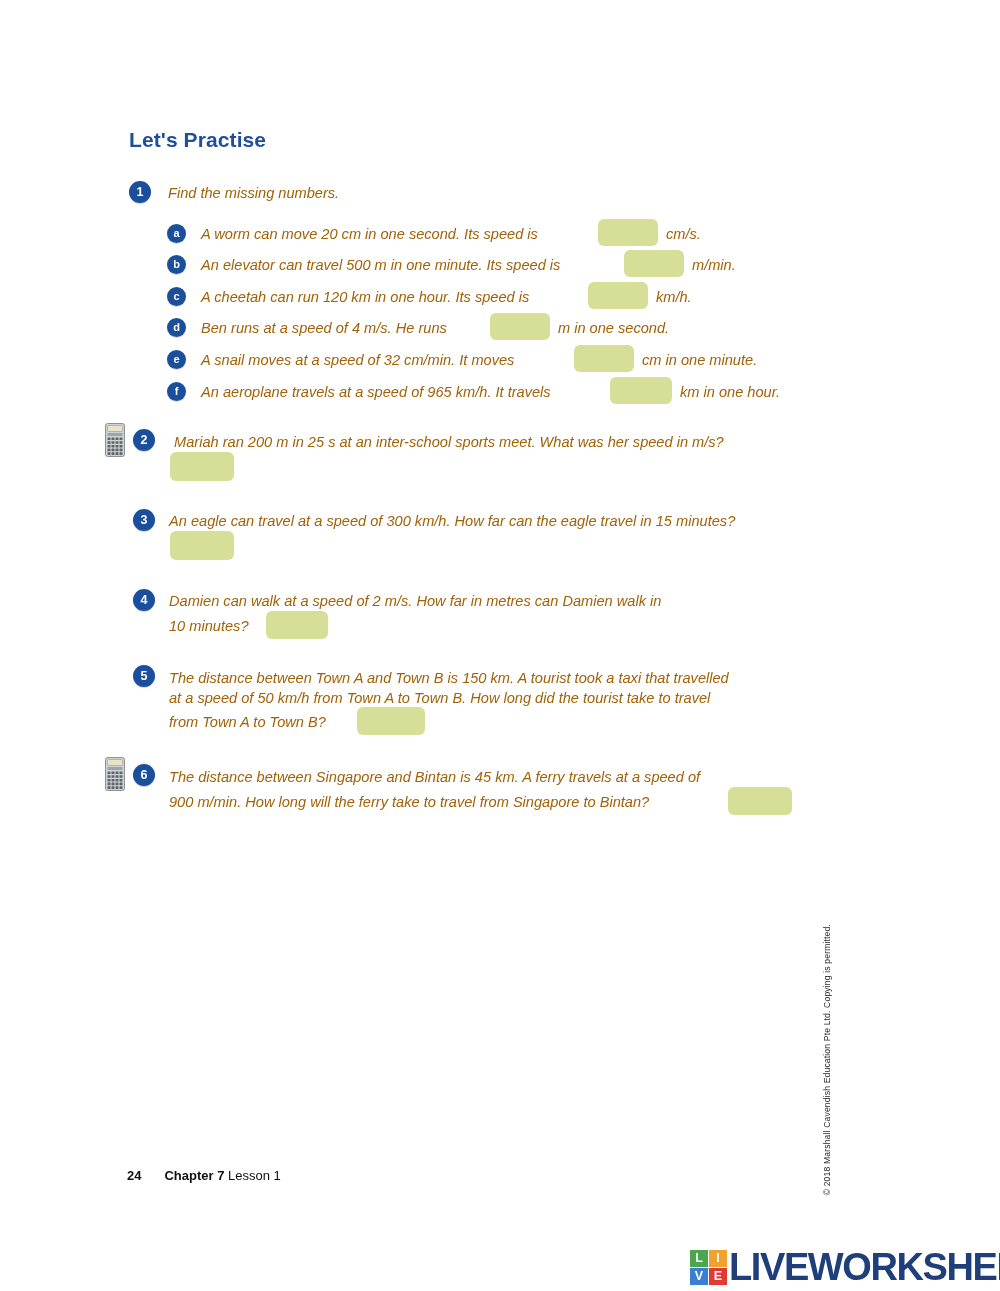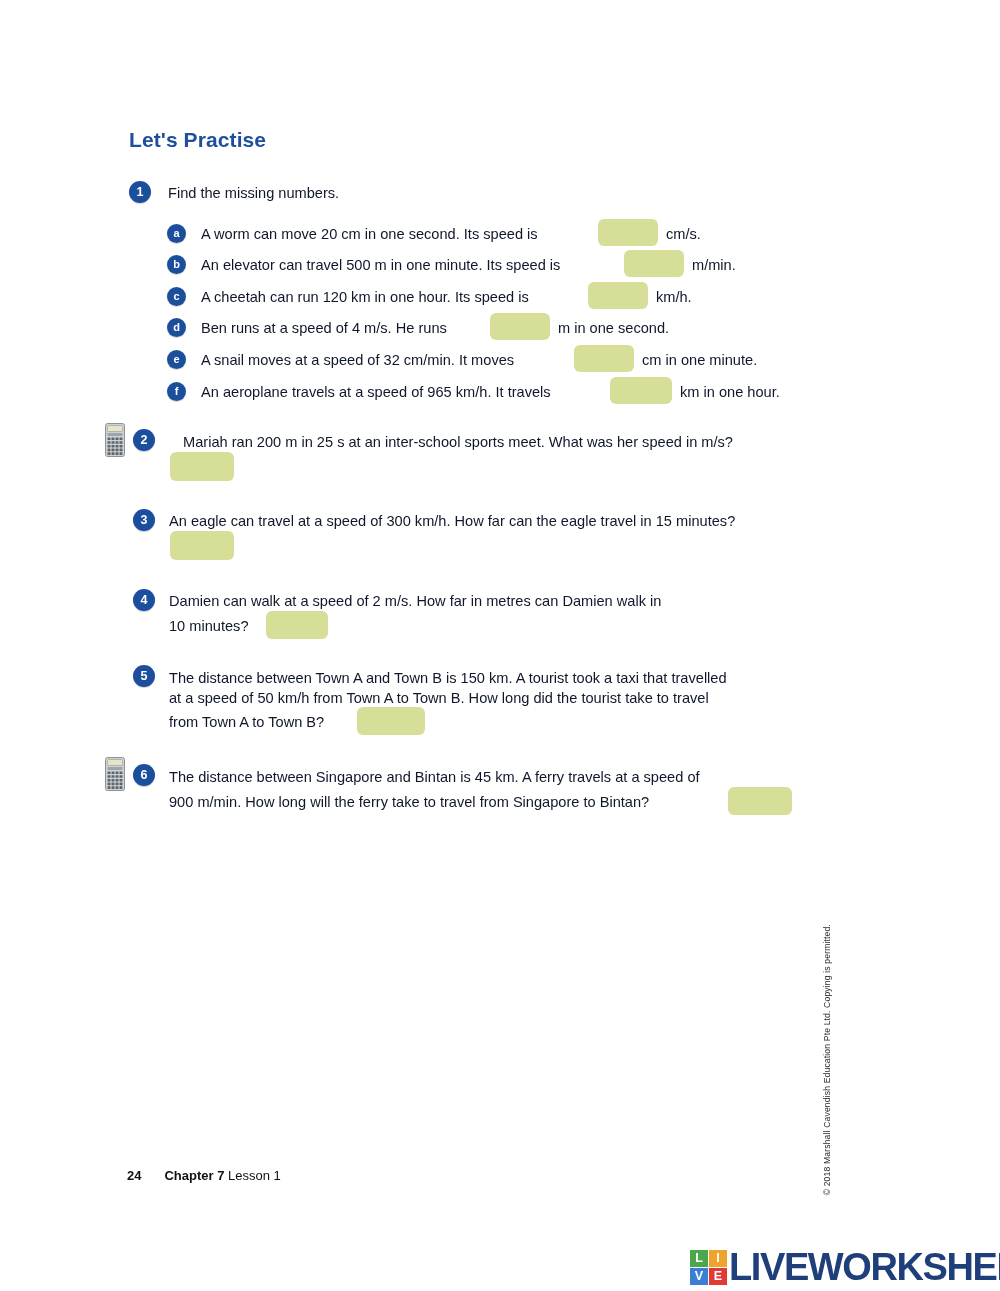--- a/index.html
+++ b/index.html
@@ -59,22 +59,23 @@
     line-height: 19px;
     text-align: center;
     box-shadow: 0 1px 1px rgba(0,0,0,0.18);
   }
 
   
   .q-text {
     position: absolute;
     font-size: 14.6px;
     line-height: 21px;
-    color: #0f172a;
+    color: #a16207;
     white-space: nowrap;
+    font-style: italic;
   }
 
   
   .answer-box {
     position: absolute;
     background: #d7de97;
     border: none;
     border-radius: 6px;
     outline: none;
     font-family: "Liberation Sans", sans-serif;
@@ -210,21 +211,21 @@
         <rect x="6.5" y="25.6" width="3" height="2.6" rx="0.4"></rect>
       <rect x="10.5" y="25.6" width="3" height="2.6" rx="0.4"></rect>
         <rect x="14.5" y="25.6" width="3" height="2.6" rx="0.4"></rect>
       <rect x="2.5" y="29.3" width="3" height="2.6" rx="0.4"></rect>
         <rect x="6.5" y="29.3" width="3" height="2.6" rx="0.4"></rect>
       <rect x="10.5" y="29.3" width="3" height="2.6" rx="0.4"></rect>
         <rect x="14.5" y="29.3" width="3" height="2.6" rx="0.4"></rect>
     </g>
   </svg>
   <div class="num-circle" style="left:133px; top:429px;">2</div>
-  <div class="q-text" style="left:183px; top:432px;text-align:center;">Mariah ran 200 m in 25 s at an inter-school sports meet. What was her speed in m/s?</div>
+  <div class="q-text" style="left:174px; top:432px;text-align:center;">Mariah ran 200 m in 25 s at an inter-school sports meet. What was her speed in m/s?</div>
   <input class="answer-box" style="left: 170px; top: 452px; width: 64px; height: 29px;" value="" placeholder="">
 
   <div class="num-circle" style="left:133px; top:509px;">3</div>
   <div class="q-text" style="left:169px; top:511px;">An eagle can travel at a speed of 300 km/h. How far can the eagle travel in 15 minutes?</div>
   <input class="answer-box" style="left: 170px; top: 531px; width: 64px; height: 29px;" value="" placeholder="">
 
   <div class="num-circle" style="left:133px; top:589px;">4</div>
   <div class="q-text" style="left:169px; top:591px;">Damien can walk at a speed of 2 m/s. How far in metres can Damien walk in</div>
   <div class="q-text" style="left:169px; top:616px;">10 minutes?</div>
   <input class="answer-box" style="left: 266px; top: 611px; width: 62px; height: 28px;" value="" placeholder="">

